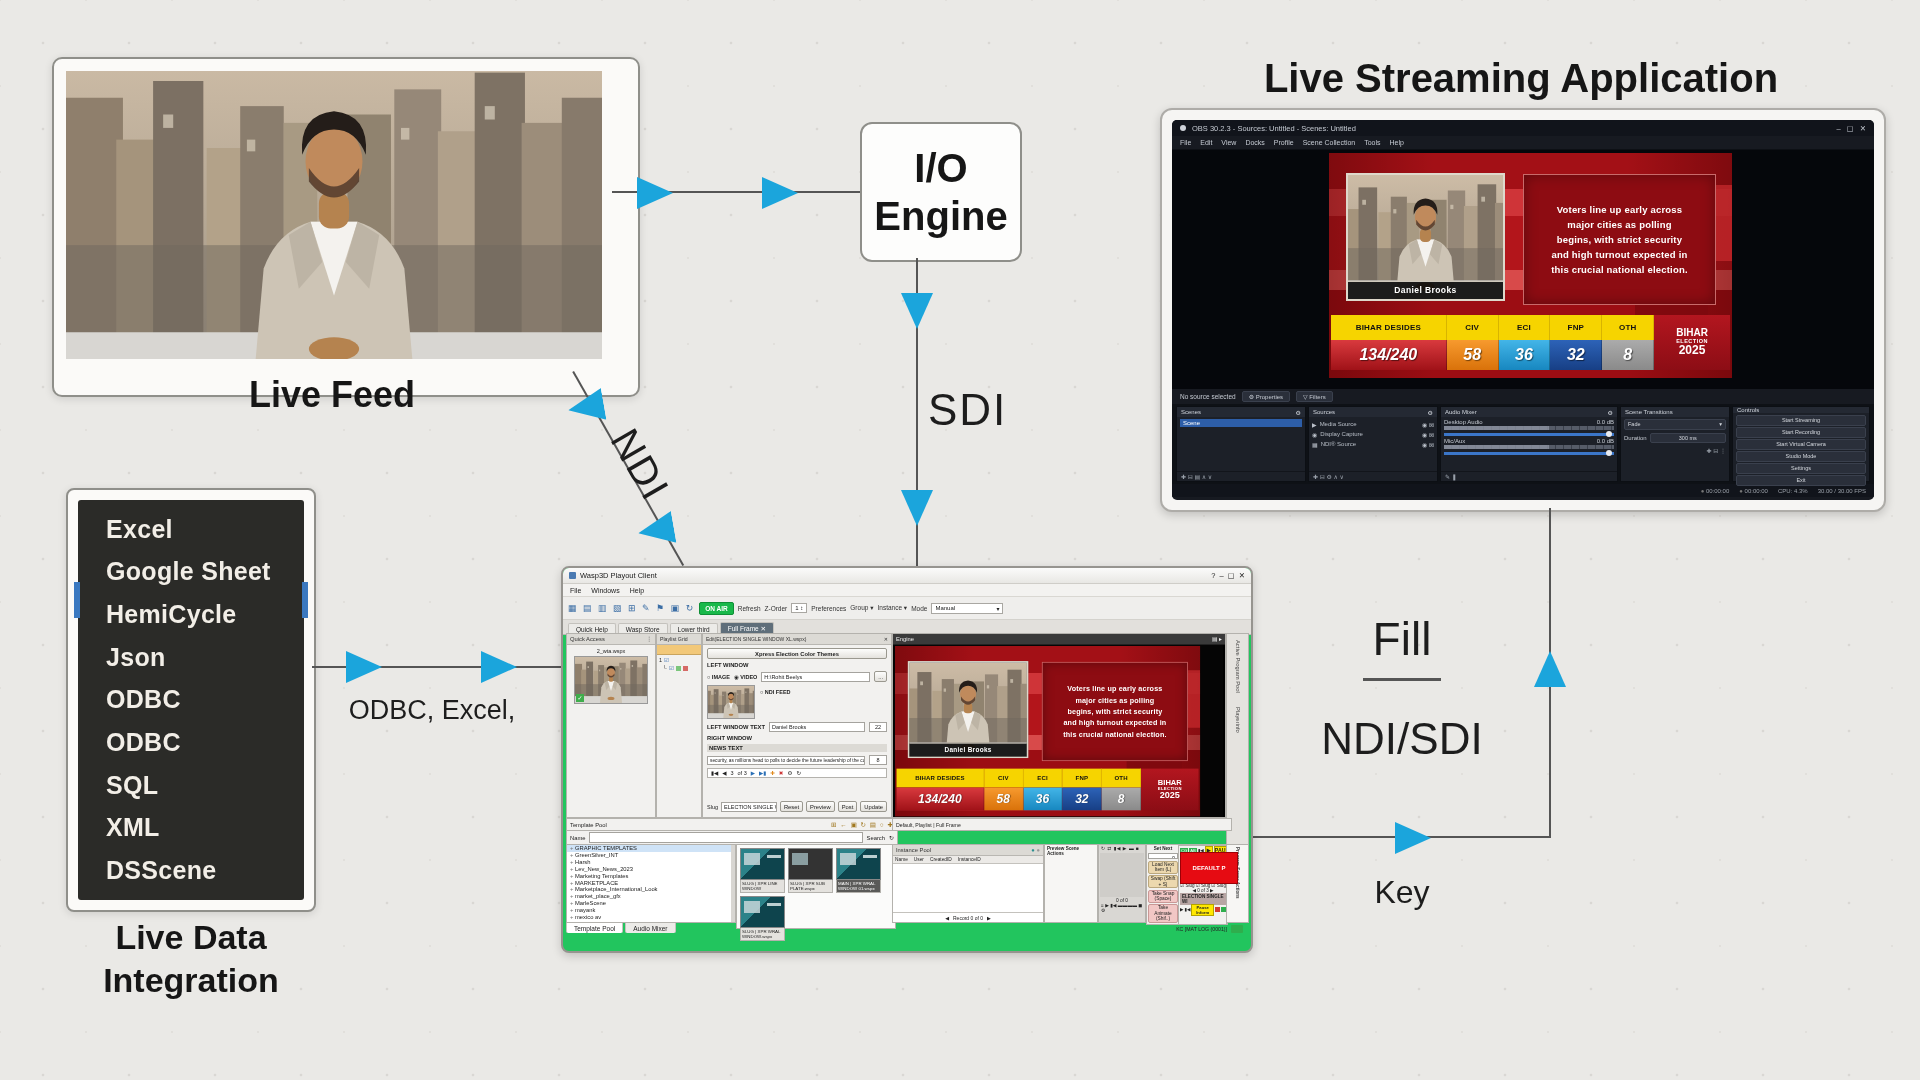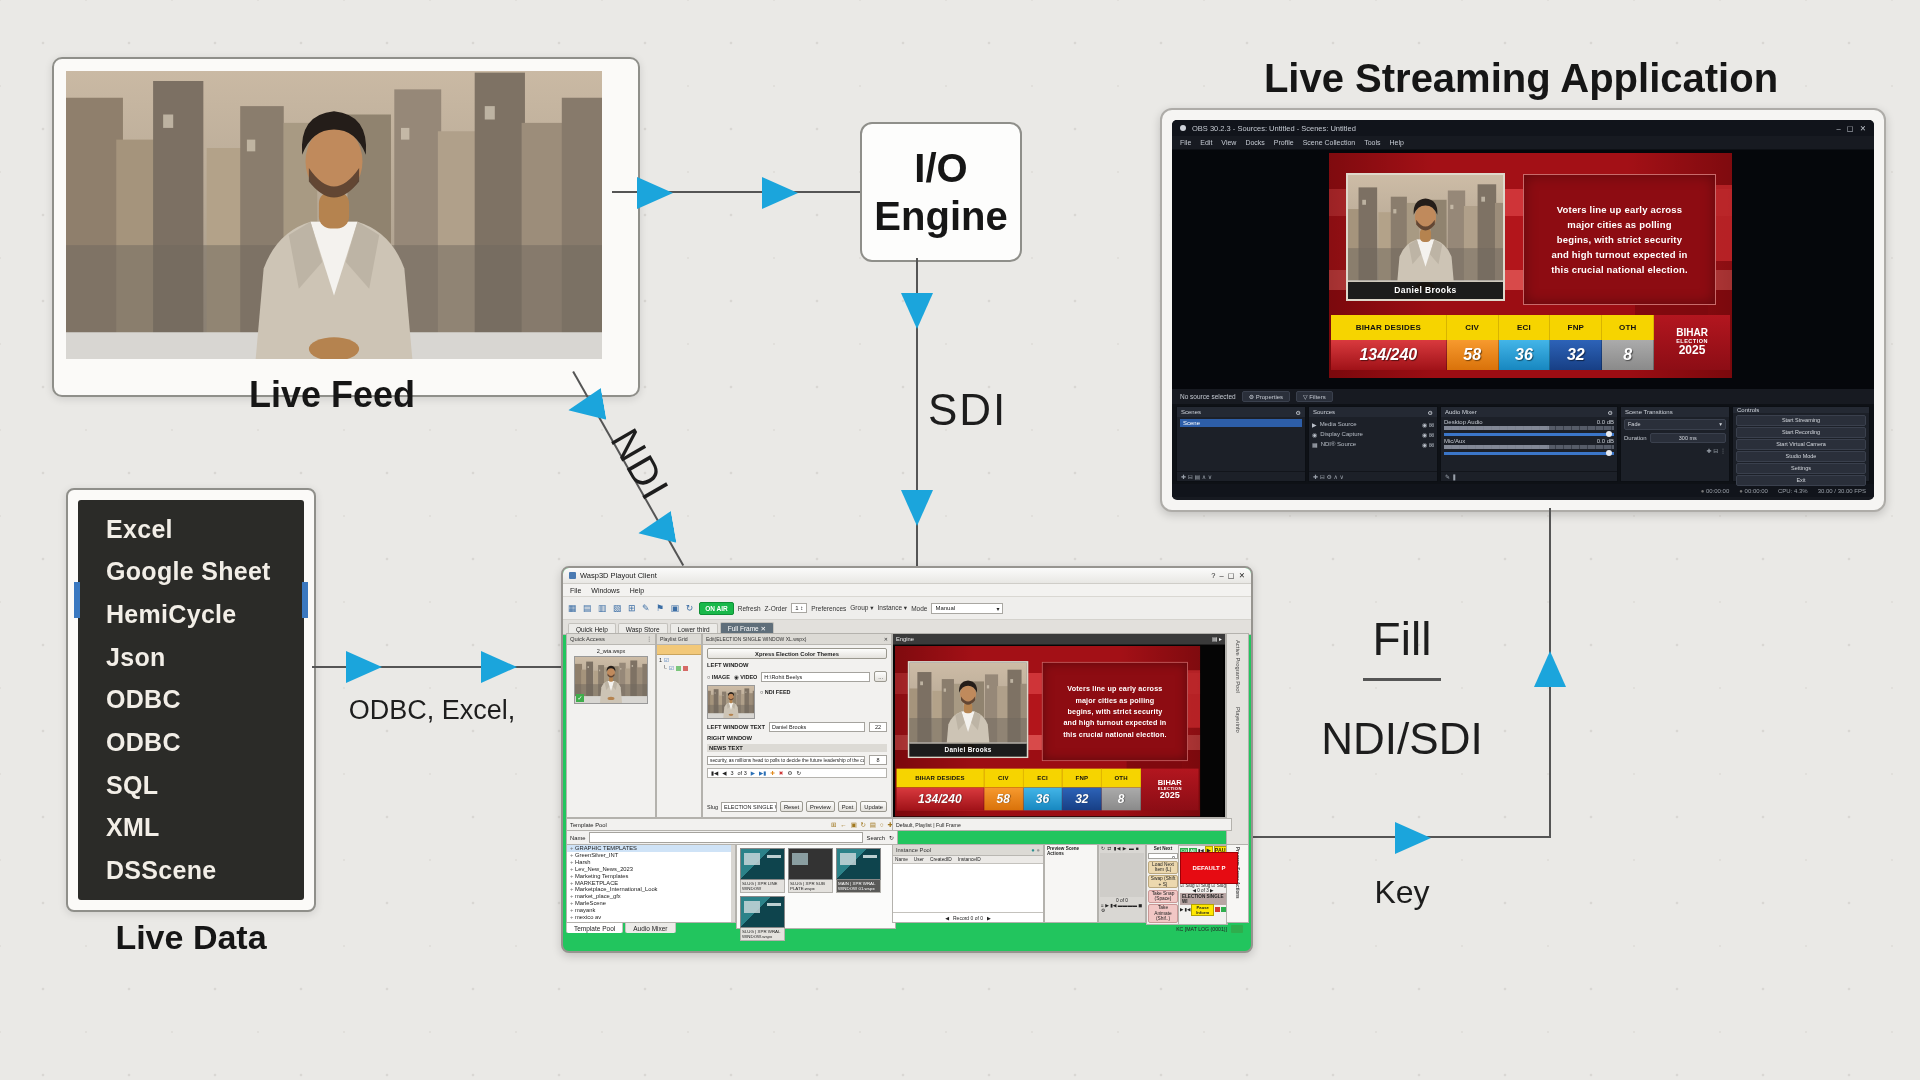--- a/index.html
+++ b/index.html
@@ -178,20 +178,21 @@
       <div class="ds-item">ODBC</div>
       <div class="ds-item">SQL</div>
       <div class="ds-item">XML</div>
       <div class="ds-item">DSScene</div>
     </div>
   <div class="abs" style="left:6px;top:92px;width:6px;height:36px;background:#3a78c0;"></div>
   <div class="abs" style="right:6px;top:92px;width:6px;height:36px;background:#3a78c0;"></div>
 </div>
 <div class="abs h-label" style="left:26px;top:916px;width:330px;text-align:center;font-size:34px;line-height:1.25;">
   <div>Live Data</div>
+  <div>Integration</div>
 </div>
 
 <div class="abs line" style="left:312px;top:666px;width:249px;height:2px;"></div>
 <div class="tri ctr" style="left:364px;top:667px;"></div>
 <div class="tri ctr" style="left:499px;top:667px;"></div>
 <div class="abs soft-label" style="left:292px;top:692px;width:280px;text-align:center;font-size:27px;line-height:1.35;">
   <div>ODBC, Excel,</div>
 </div>
 
 <div class="abs h-label" style="left:1161px;top:56px;width:720px;text-align:center;font-size:40px;">Live Streaming Application</div>

